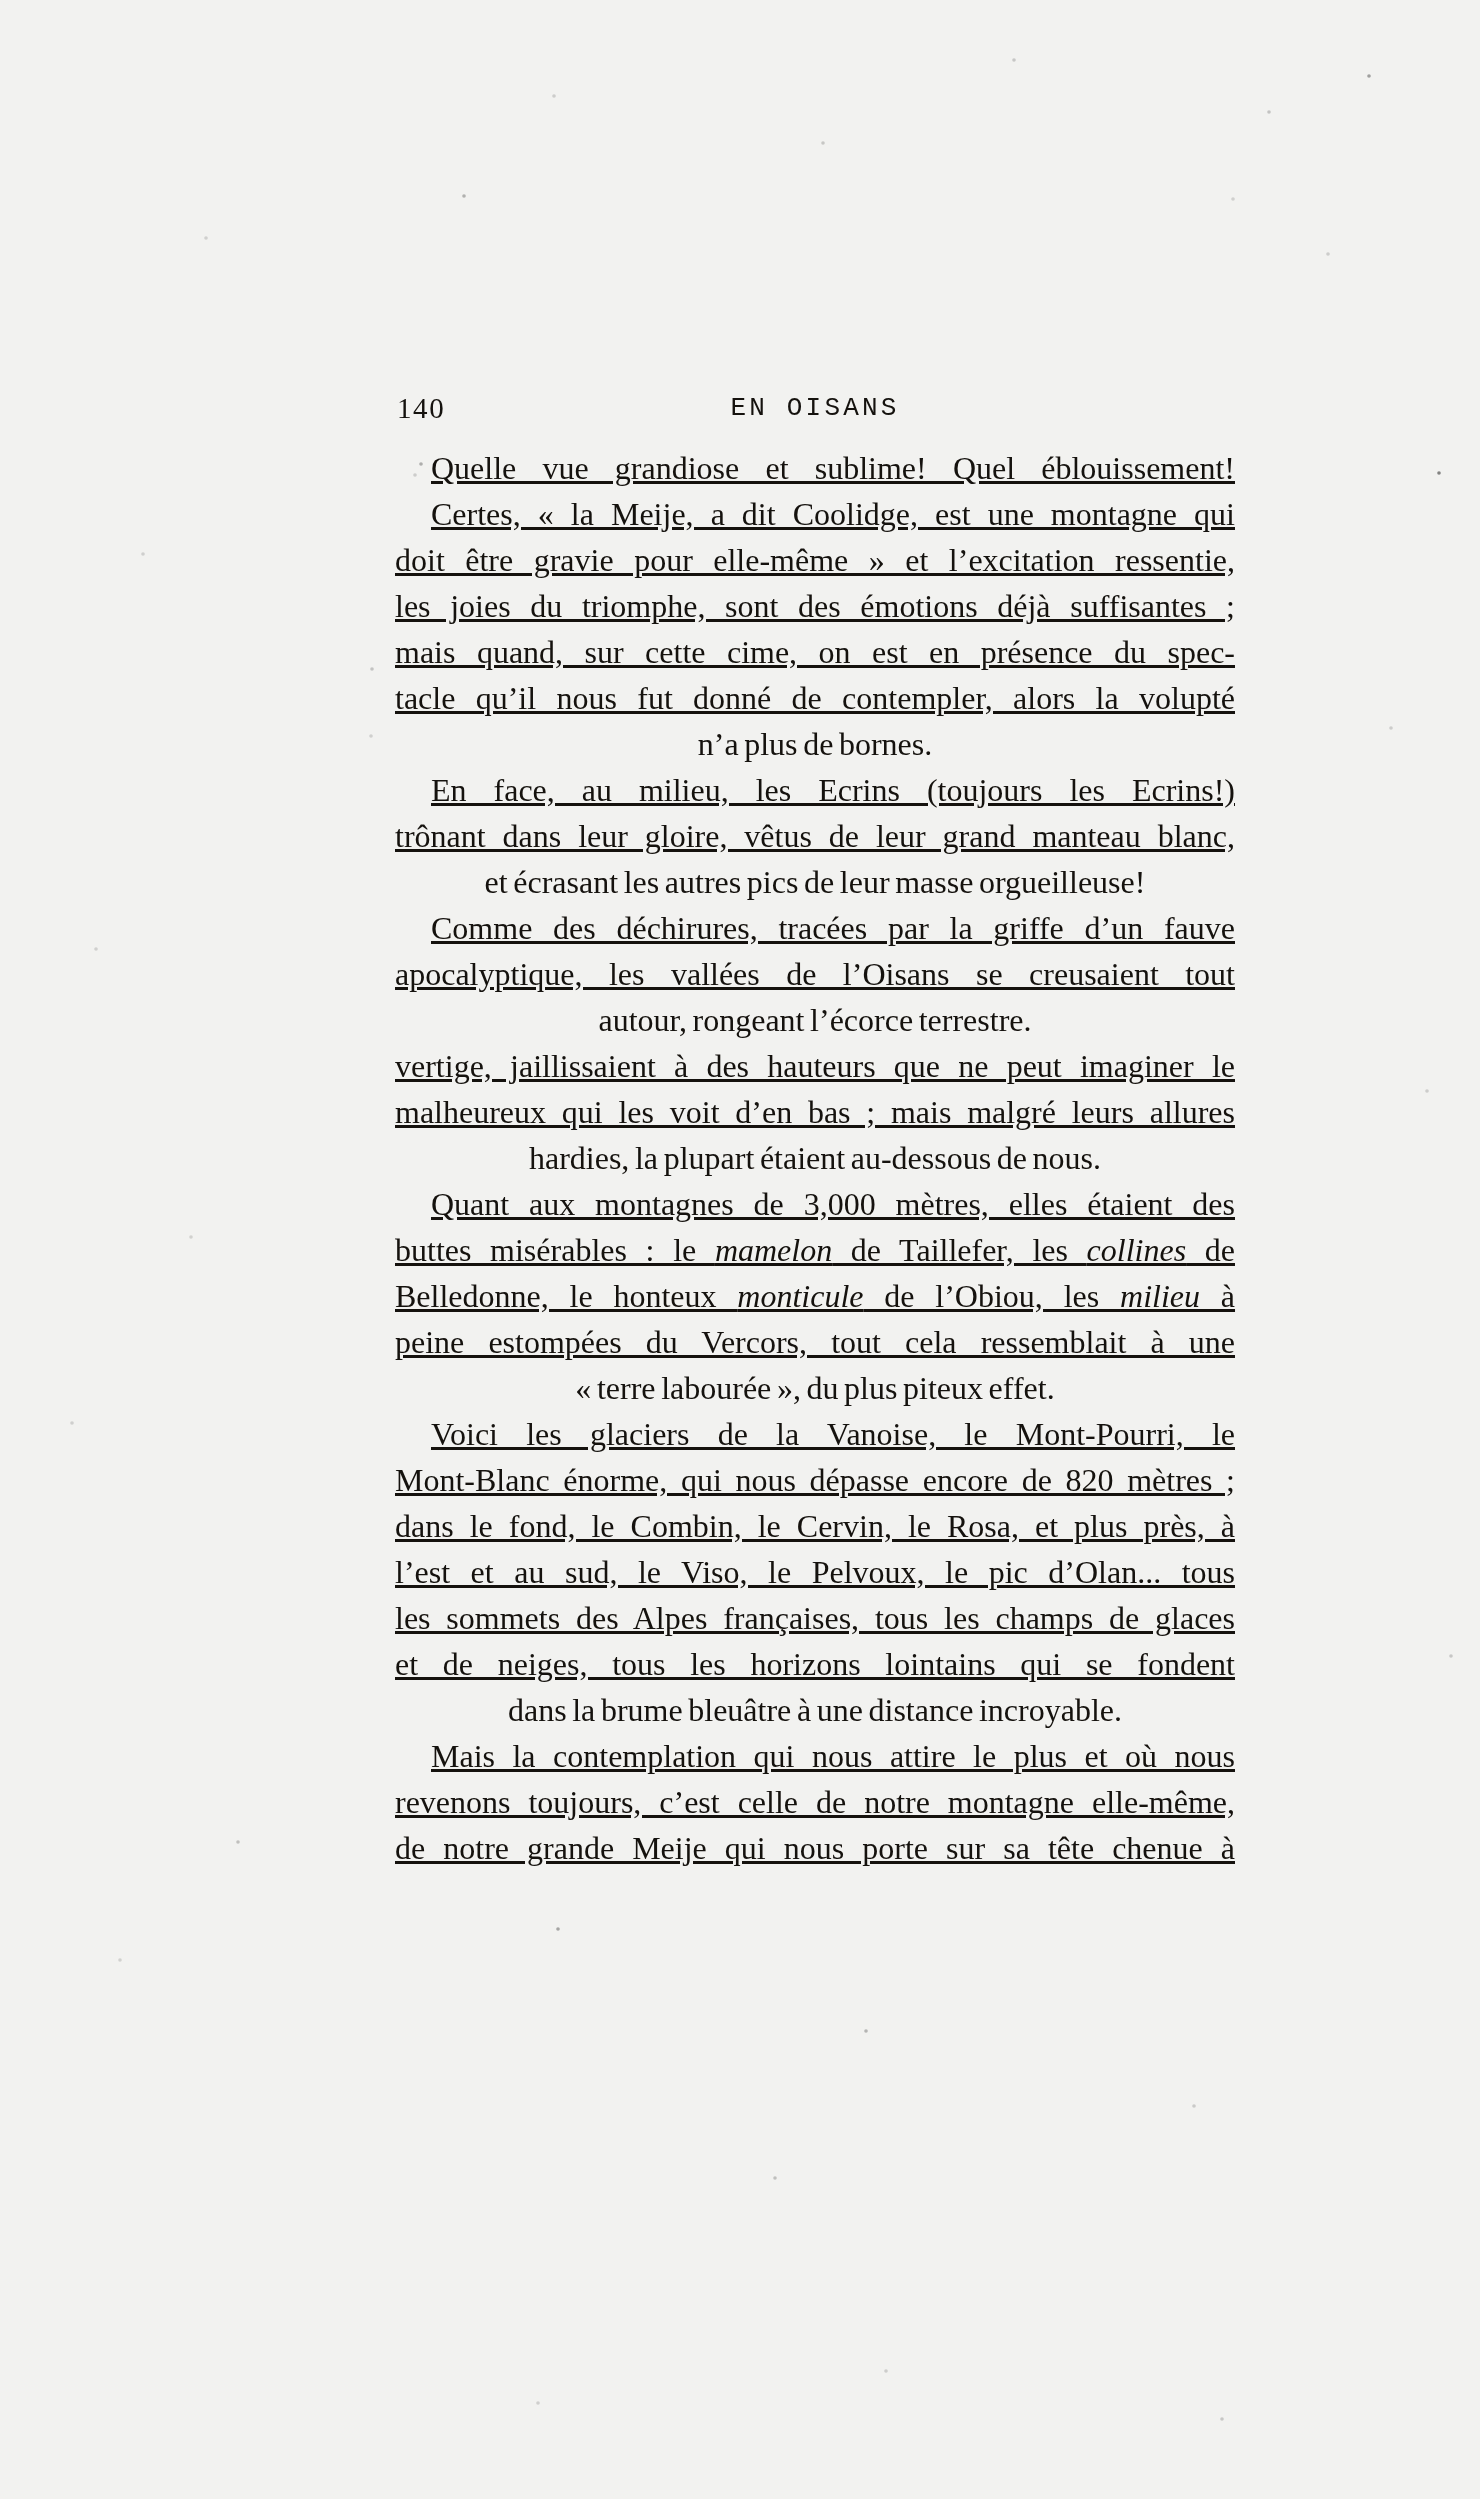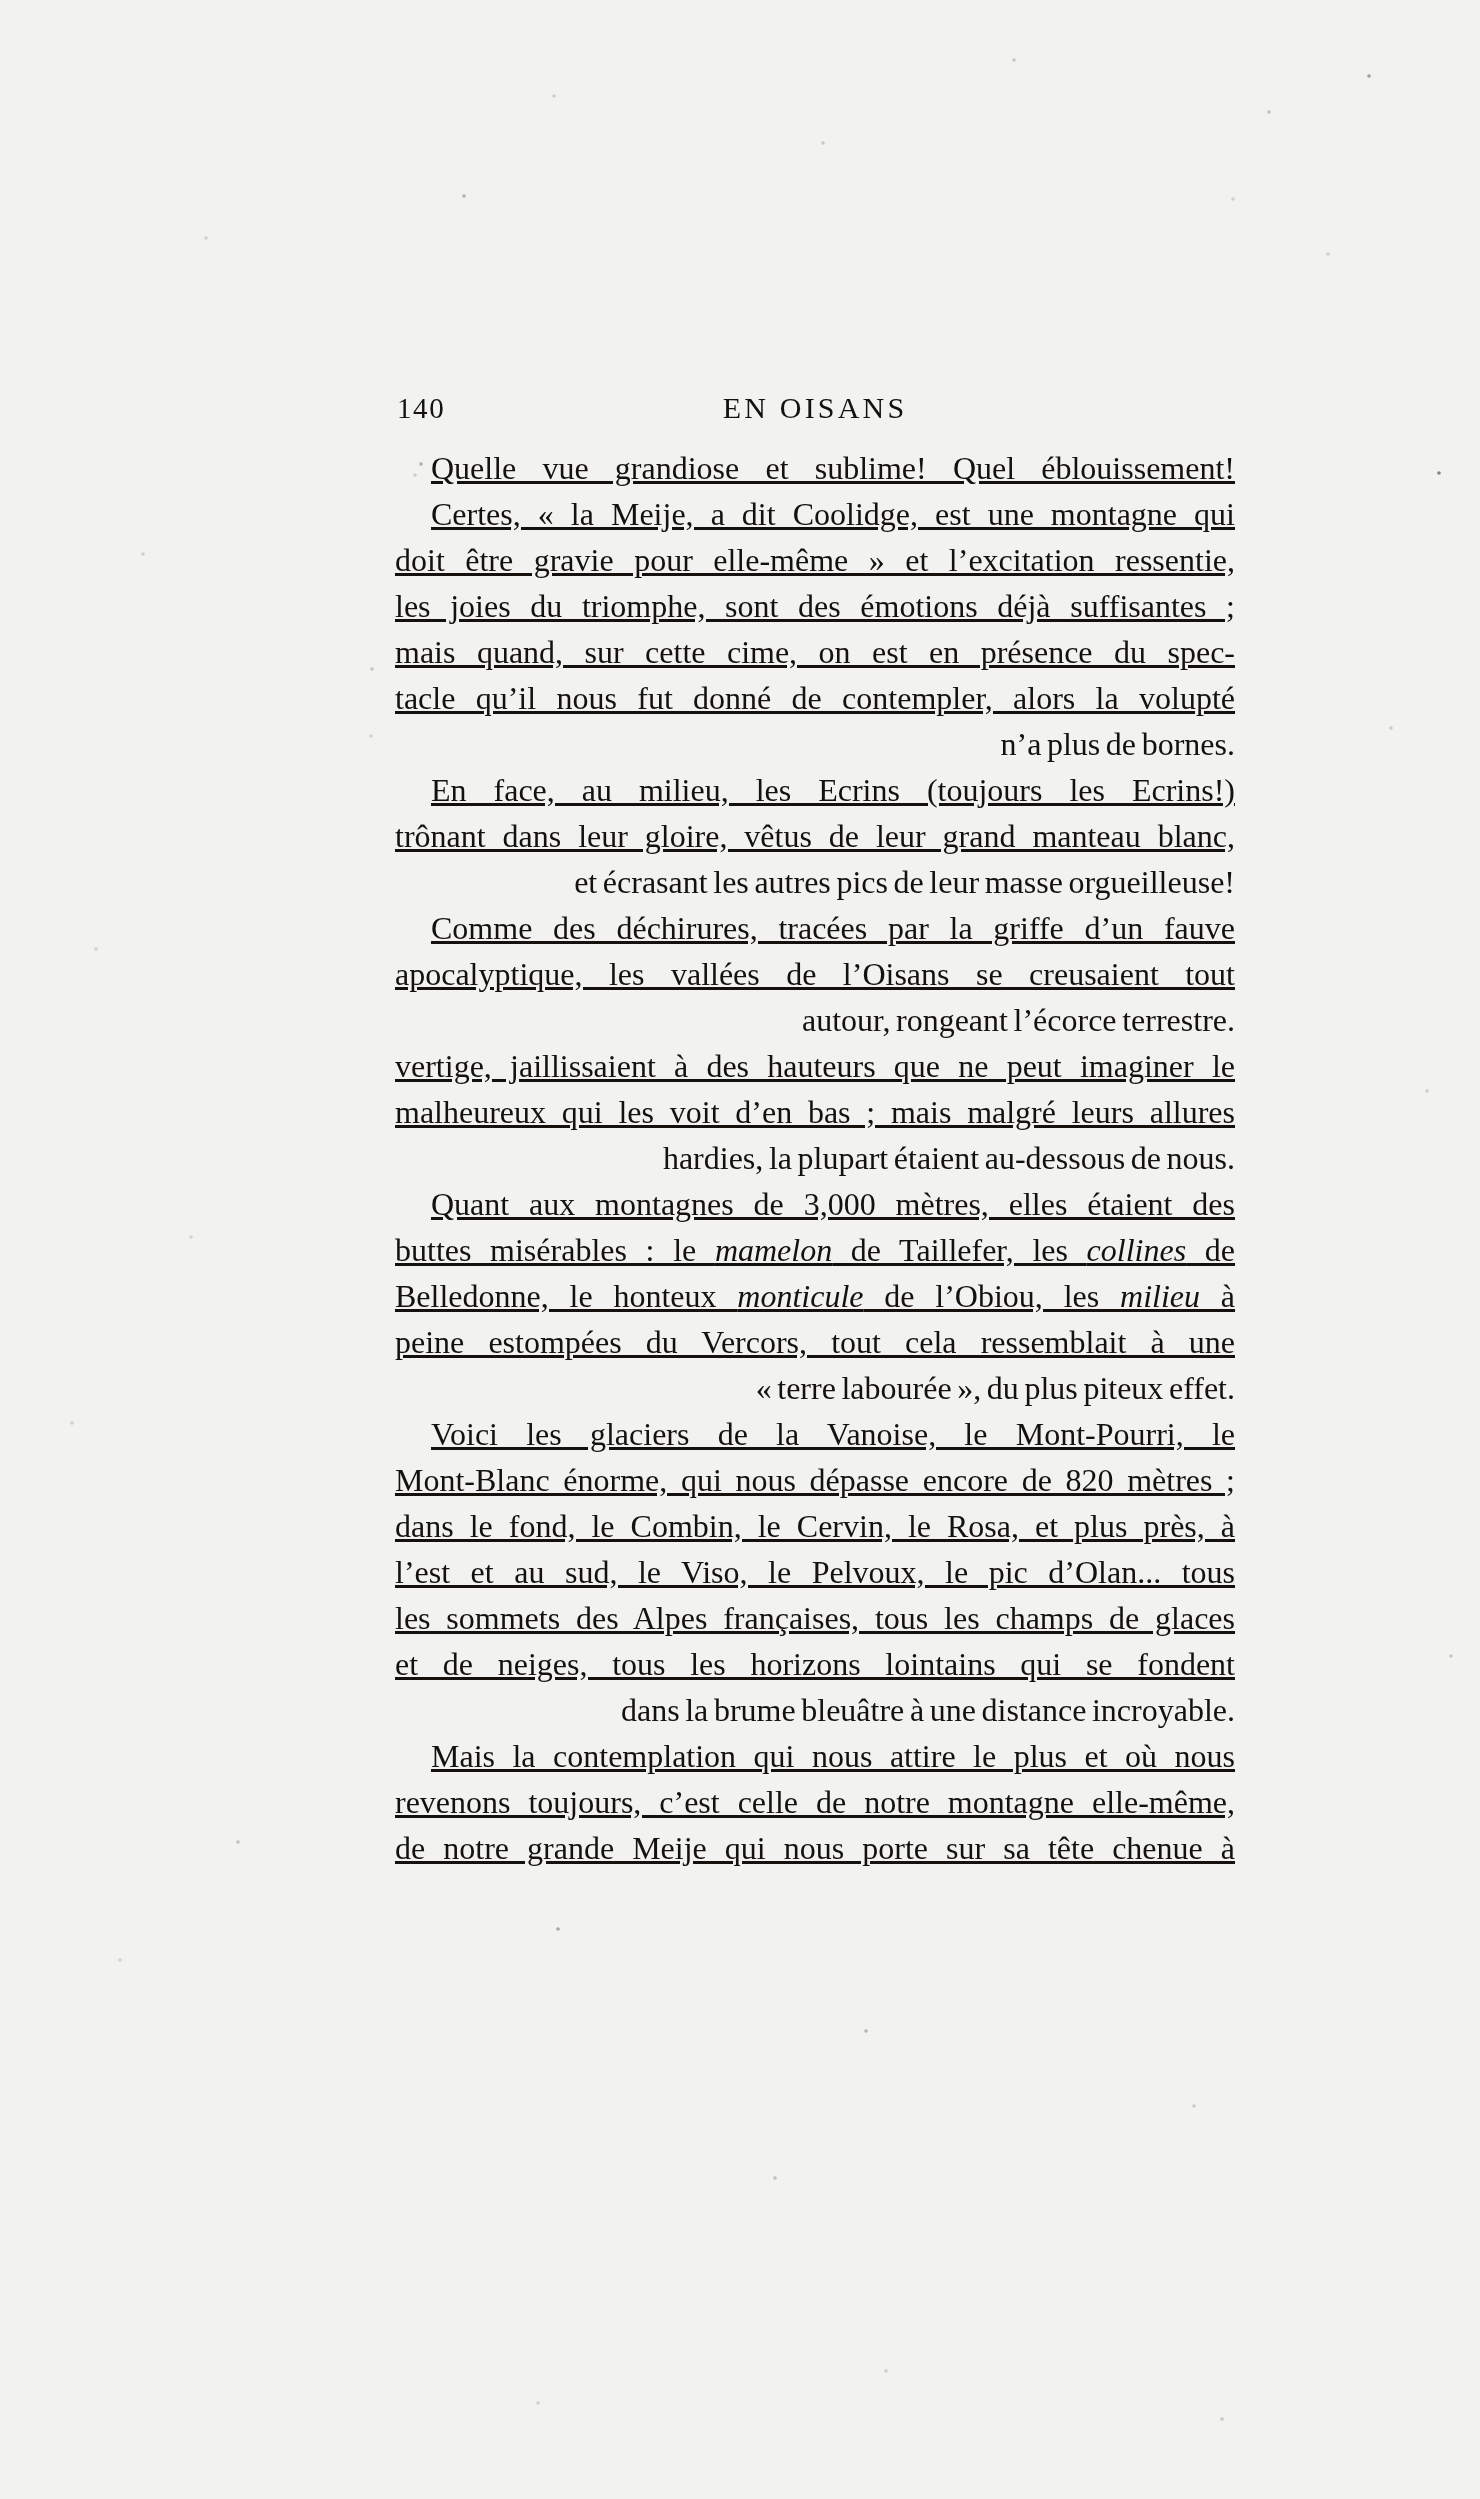--- a/index.html
+++ b/index.html
@@ -24,39 +24,40 @@
     font-size: 29px;
     letter-spacing: 1.6px;
     line-height: 36px;
   }
   .running-title {
     position: absolute;
     left: 395px;
     top: 392px;
     width: 840px;
     text-align: center;
-    font-size: 30px;
+    font-size: 26px;
     letter-spacing: 3.2px;
     line-height: 32px;
+    font-family: Liberation Mono, monospace;
   }
   
   .text-block {
     position: absolute;
     left: 395px;
     top: 445px;
     width: 840px;
   }
   .line {
     height: 46px;
     line-height: 46px;
     font-size: 32px;
     word-spacing: -2.4px;
     white-space: normal;
     overflow: visible;
-    text-align: right;
+    text-align: center;
   }
   .line.just {
     text-align: justify;
     text-align-last: justify;
     text-decoration: underline;
   }
   .line.indent {
     padding-left: 36px;
   }
   .line .it {

